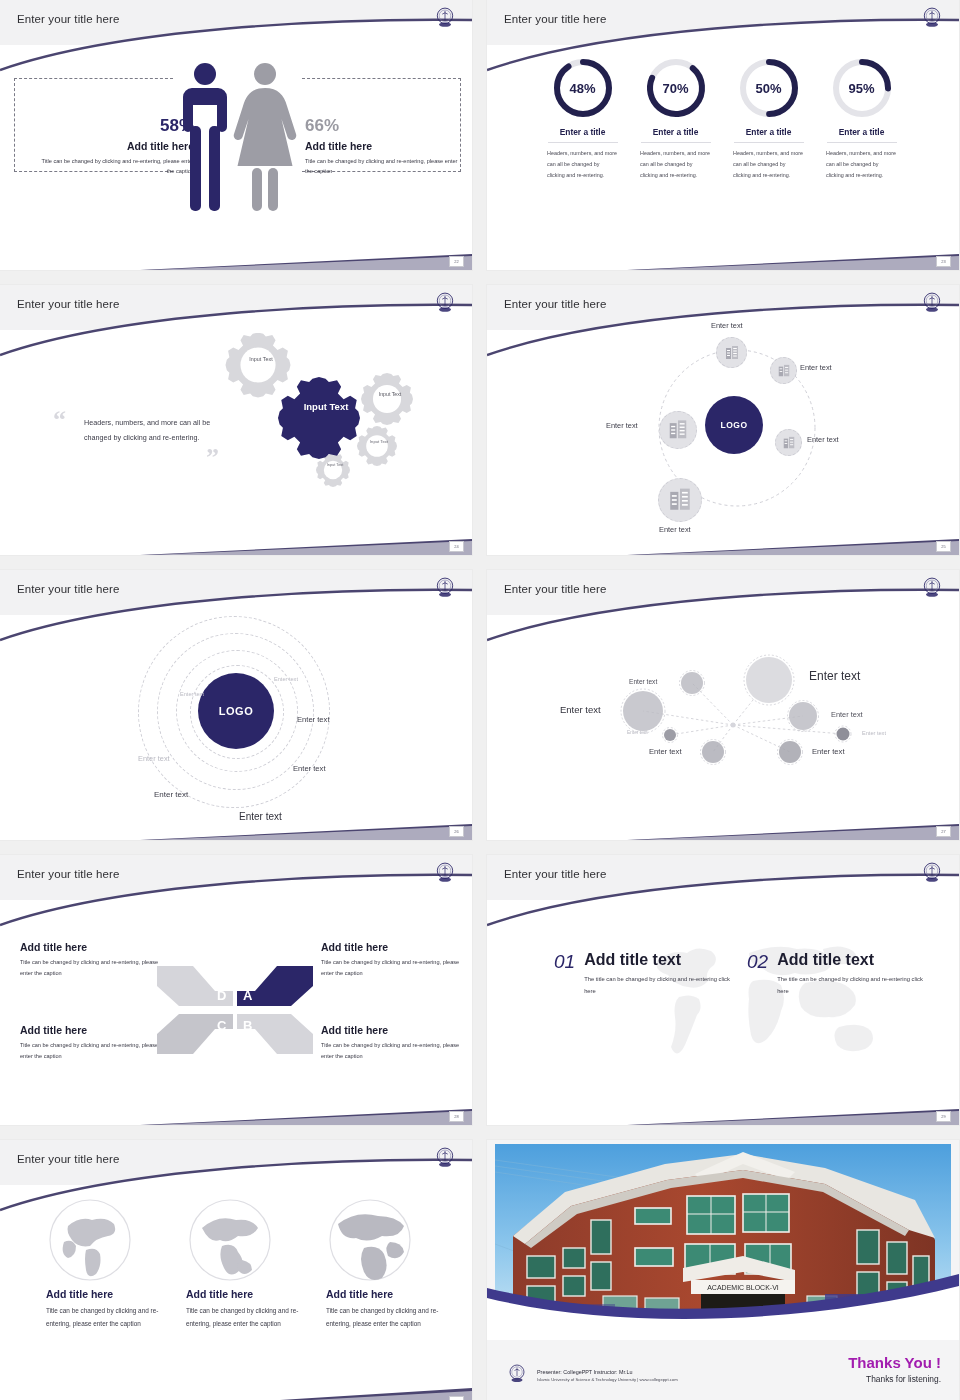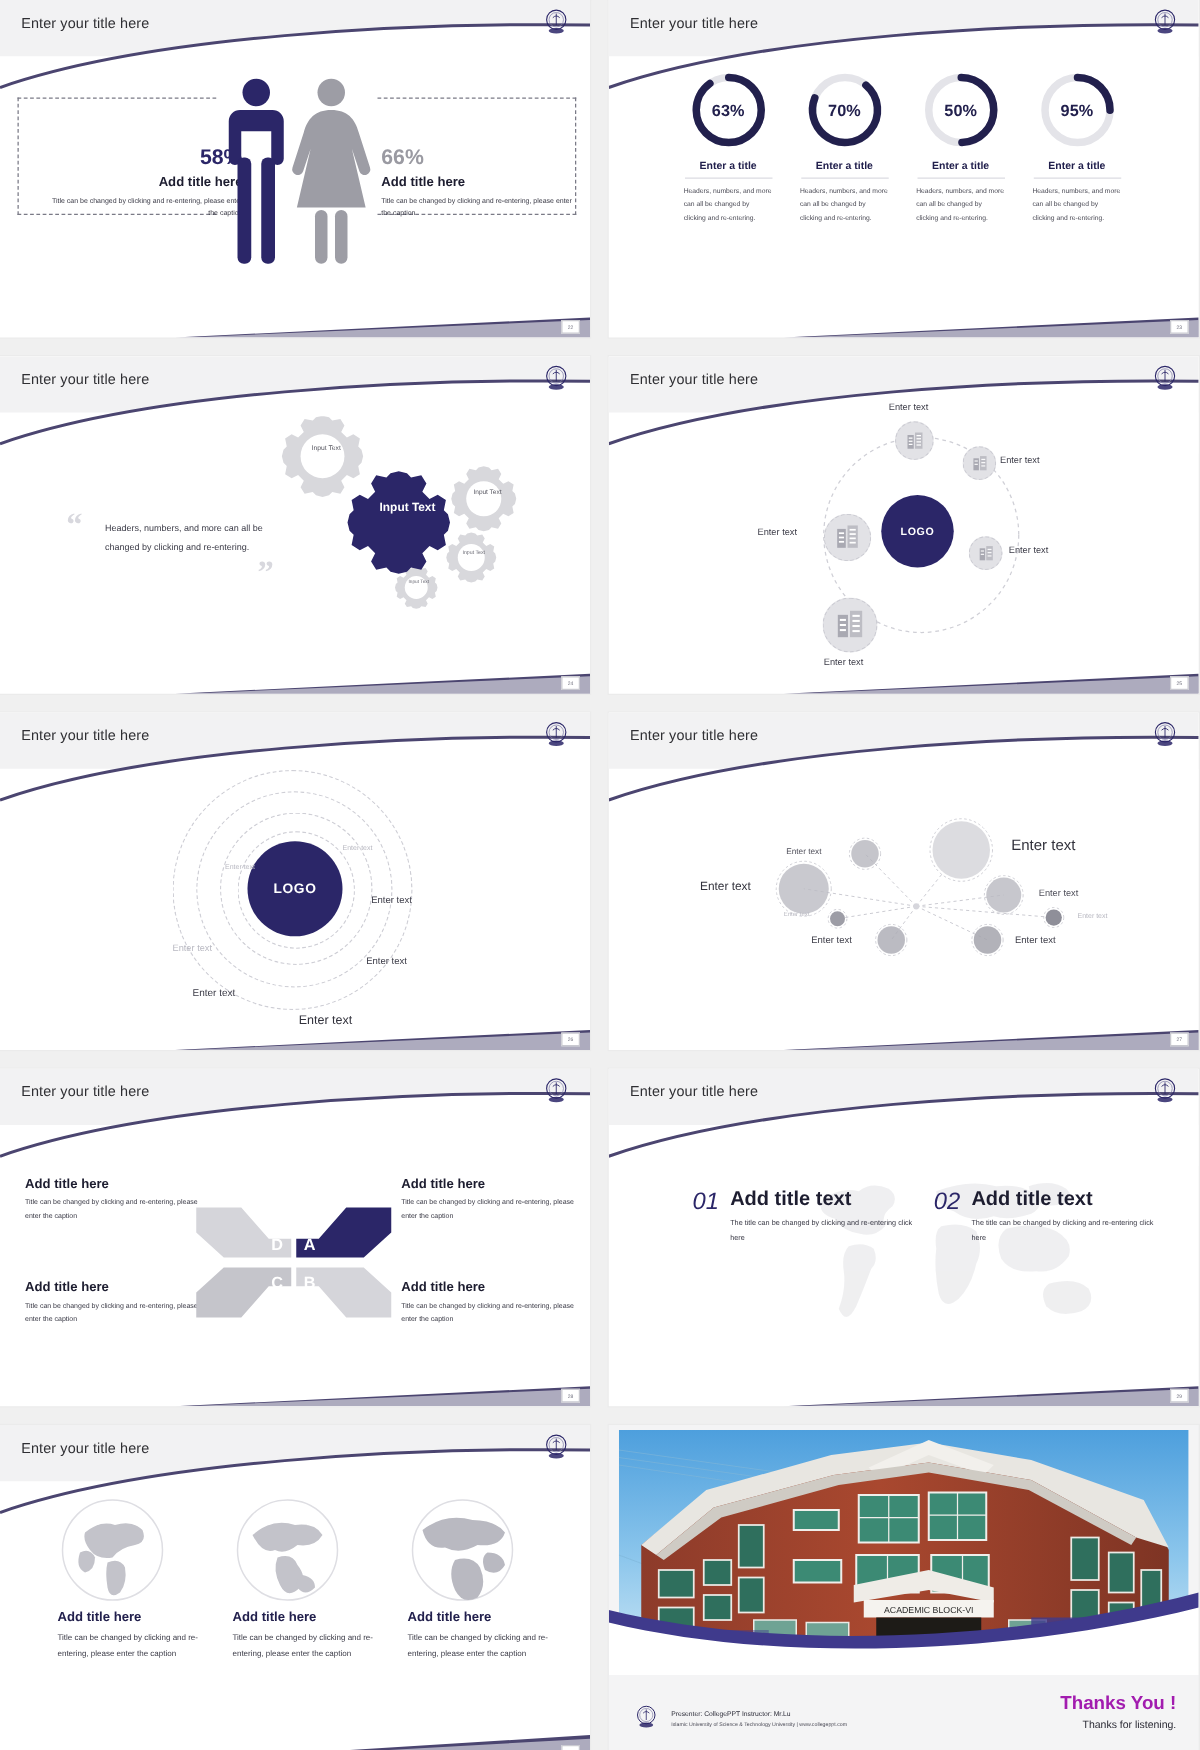--- a/index.html
+++ b/index.html
@@ -134,21 +134,21 @@
       <ellipse cx="20" cy="35" rx="11" ry="4" fill="#2b2668" opacity=".85"></ellipse>
     </svg>
     <div class="body">
 
       <div class="ring-col" style="left:48px;">
         <div class="ring">
           <svg viewBox="0 0 64 64">
               <circle cx="32" cy="32" r="26" fill="none" stroke="#e4e4e9" stroke-width="6"></circle>
           <circle cx="32" cy="32" r="26" fill="none" stroke="#22204d" stroke-width="6" stroke-linecap="round" stroke-dasharray="147 163" transform="rotate(-90 32 32)"></circle>
             </svg>
-          <div class="ring-num">63%</div>
+          <div class="ring-num">48%</div>
         </div>
         <div class="ring-t">Enter a title</div>
         <div class="ring-rule"></div>
         <div class="ring-p">Headers, numbers, and more can all be changed by clicking and re-entering.</div>
       </div>
 
       <div class="ring-col" style="left:141px;">
         <div class="ring">
           <svg viewBox="0 0 64 64">
               <circle cx="32" cy="32" r="26" fill="none" stroke="#e4e4e9" stroke-width="6"></circle>

